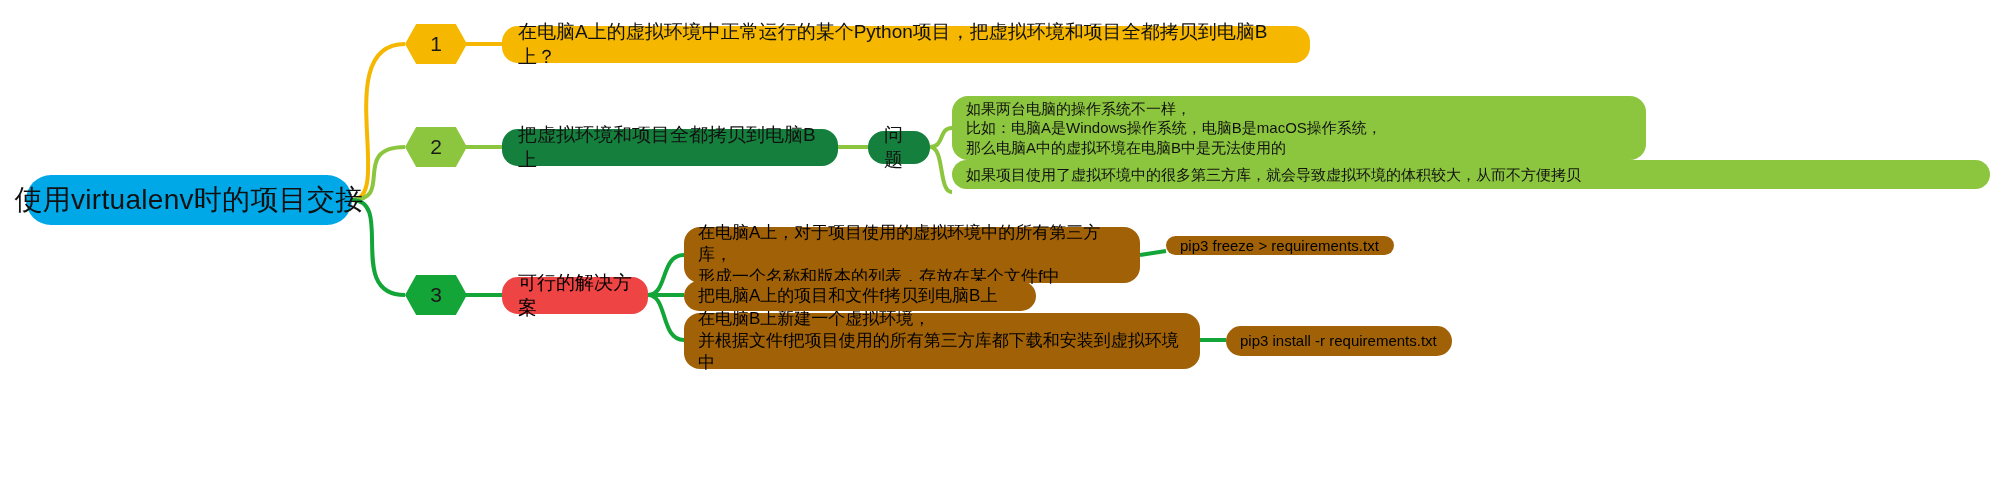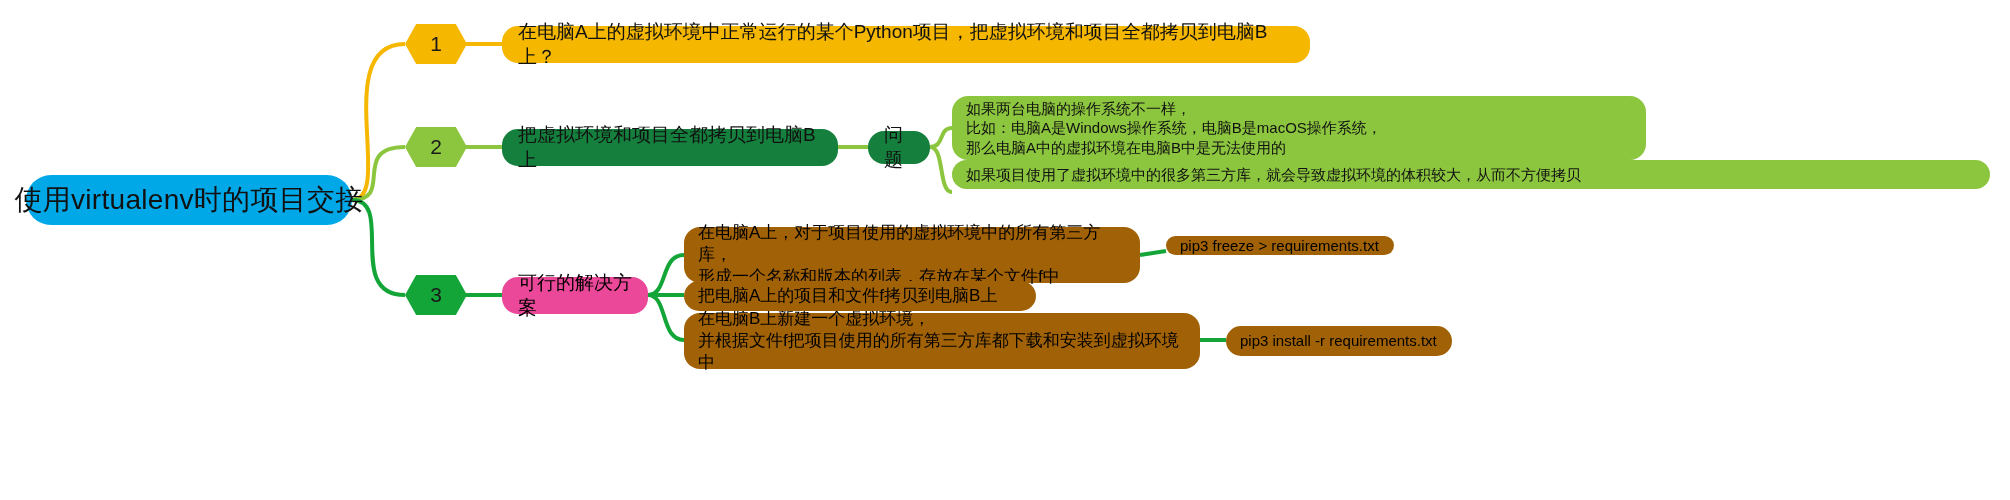--- a/index.html
+++ b/index.html
@@ -65,21 +65,21 @@
     border-radius: 16px;
     padding: 6px 16px;
     font-size: 19px;
     color: #111111;
     justify-content: flex-start;
   }
   .pill.center { justify-content: flex-start; }
   .yellow  { background: #F5B700; }
   .lgreen  { background: #15803d; }
   .lgreen2 { background: #8CC63E; }
-  .dgreen  { background: #ec4899; color: #000000; }
+  .dgreen  { background: #ef4444; color: #000000; }
   .dgreen-dark { background: #a16207; color: #000000; }
   .txt {
     display: block;
     white-space: pre-line;
   }
   .small { font-size: 15px; }
   .mid   { font-size: 17px; }
 </style>
 </head>
 <body>

